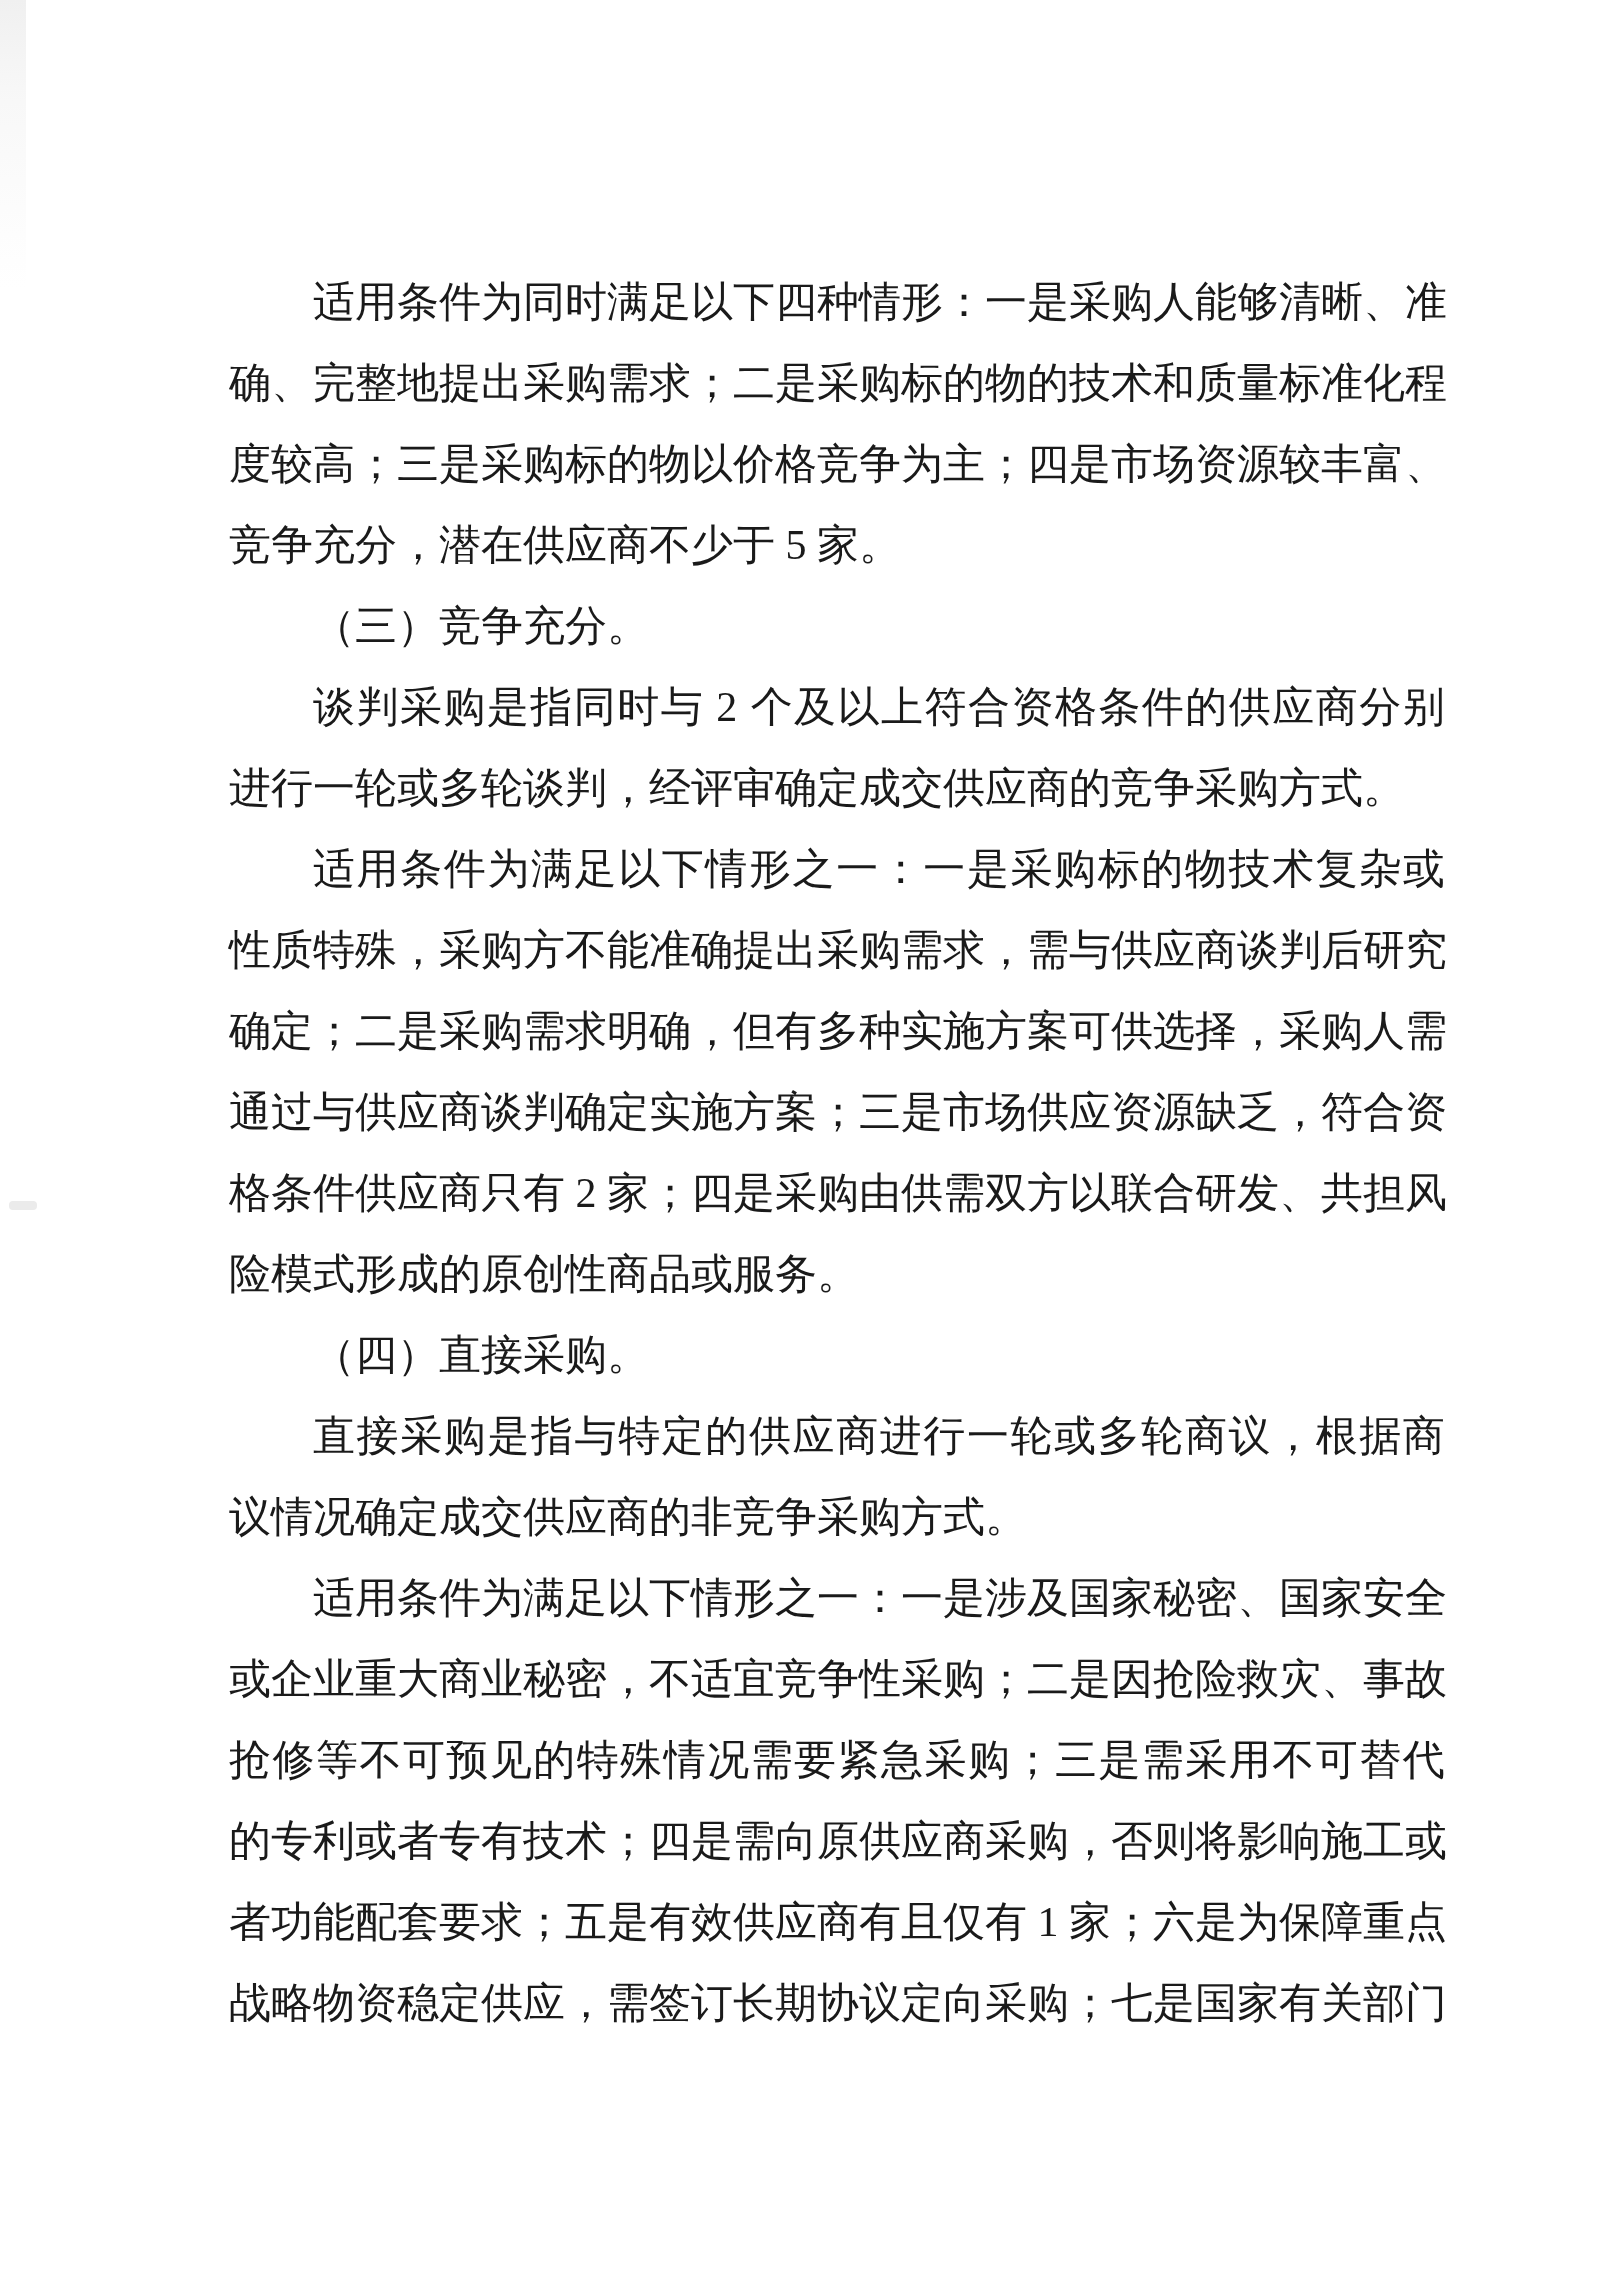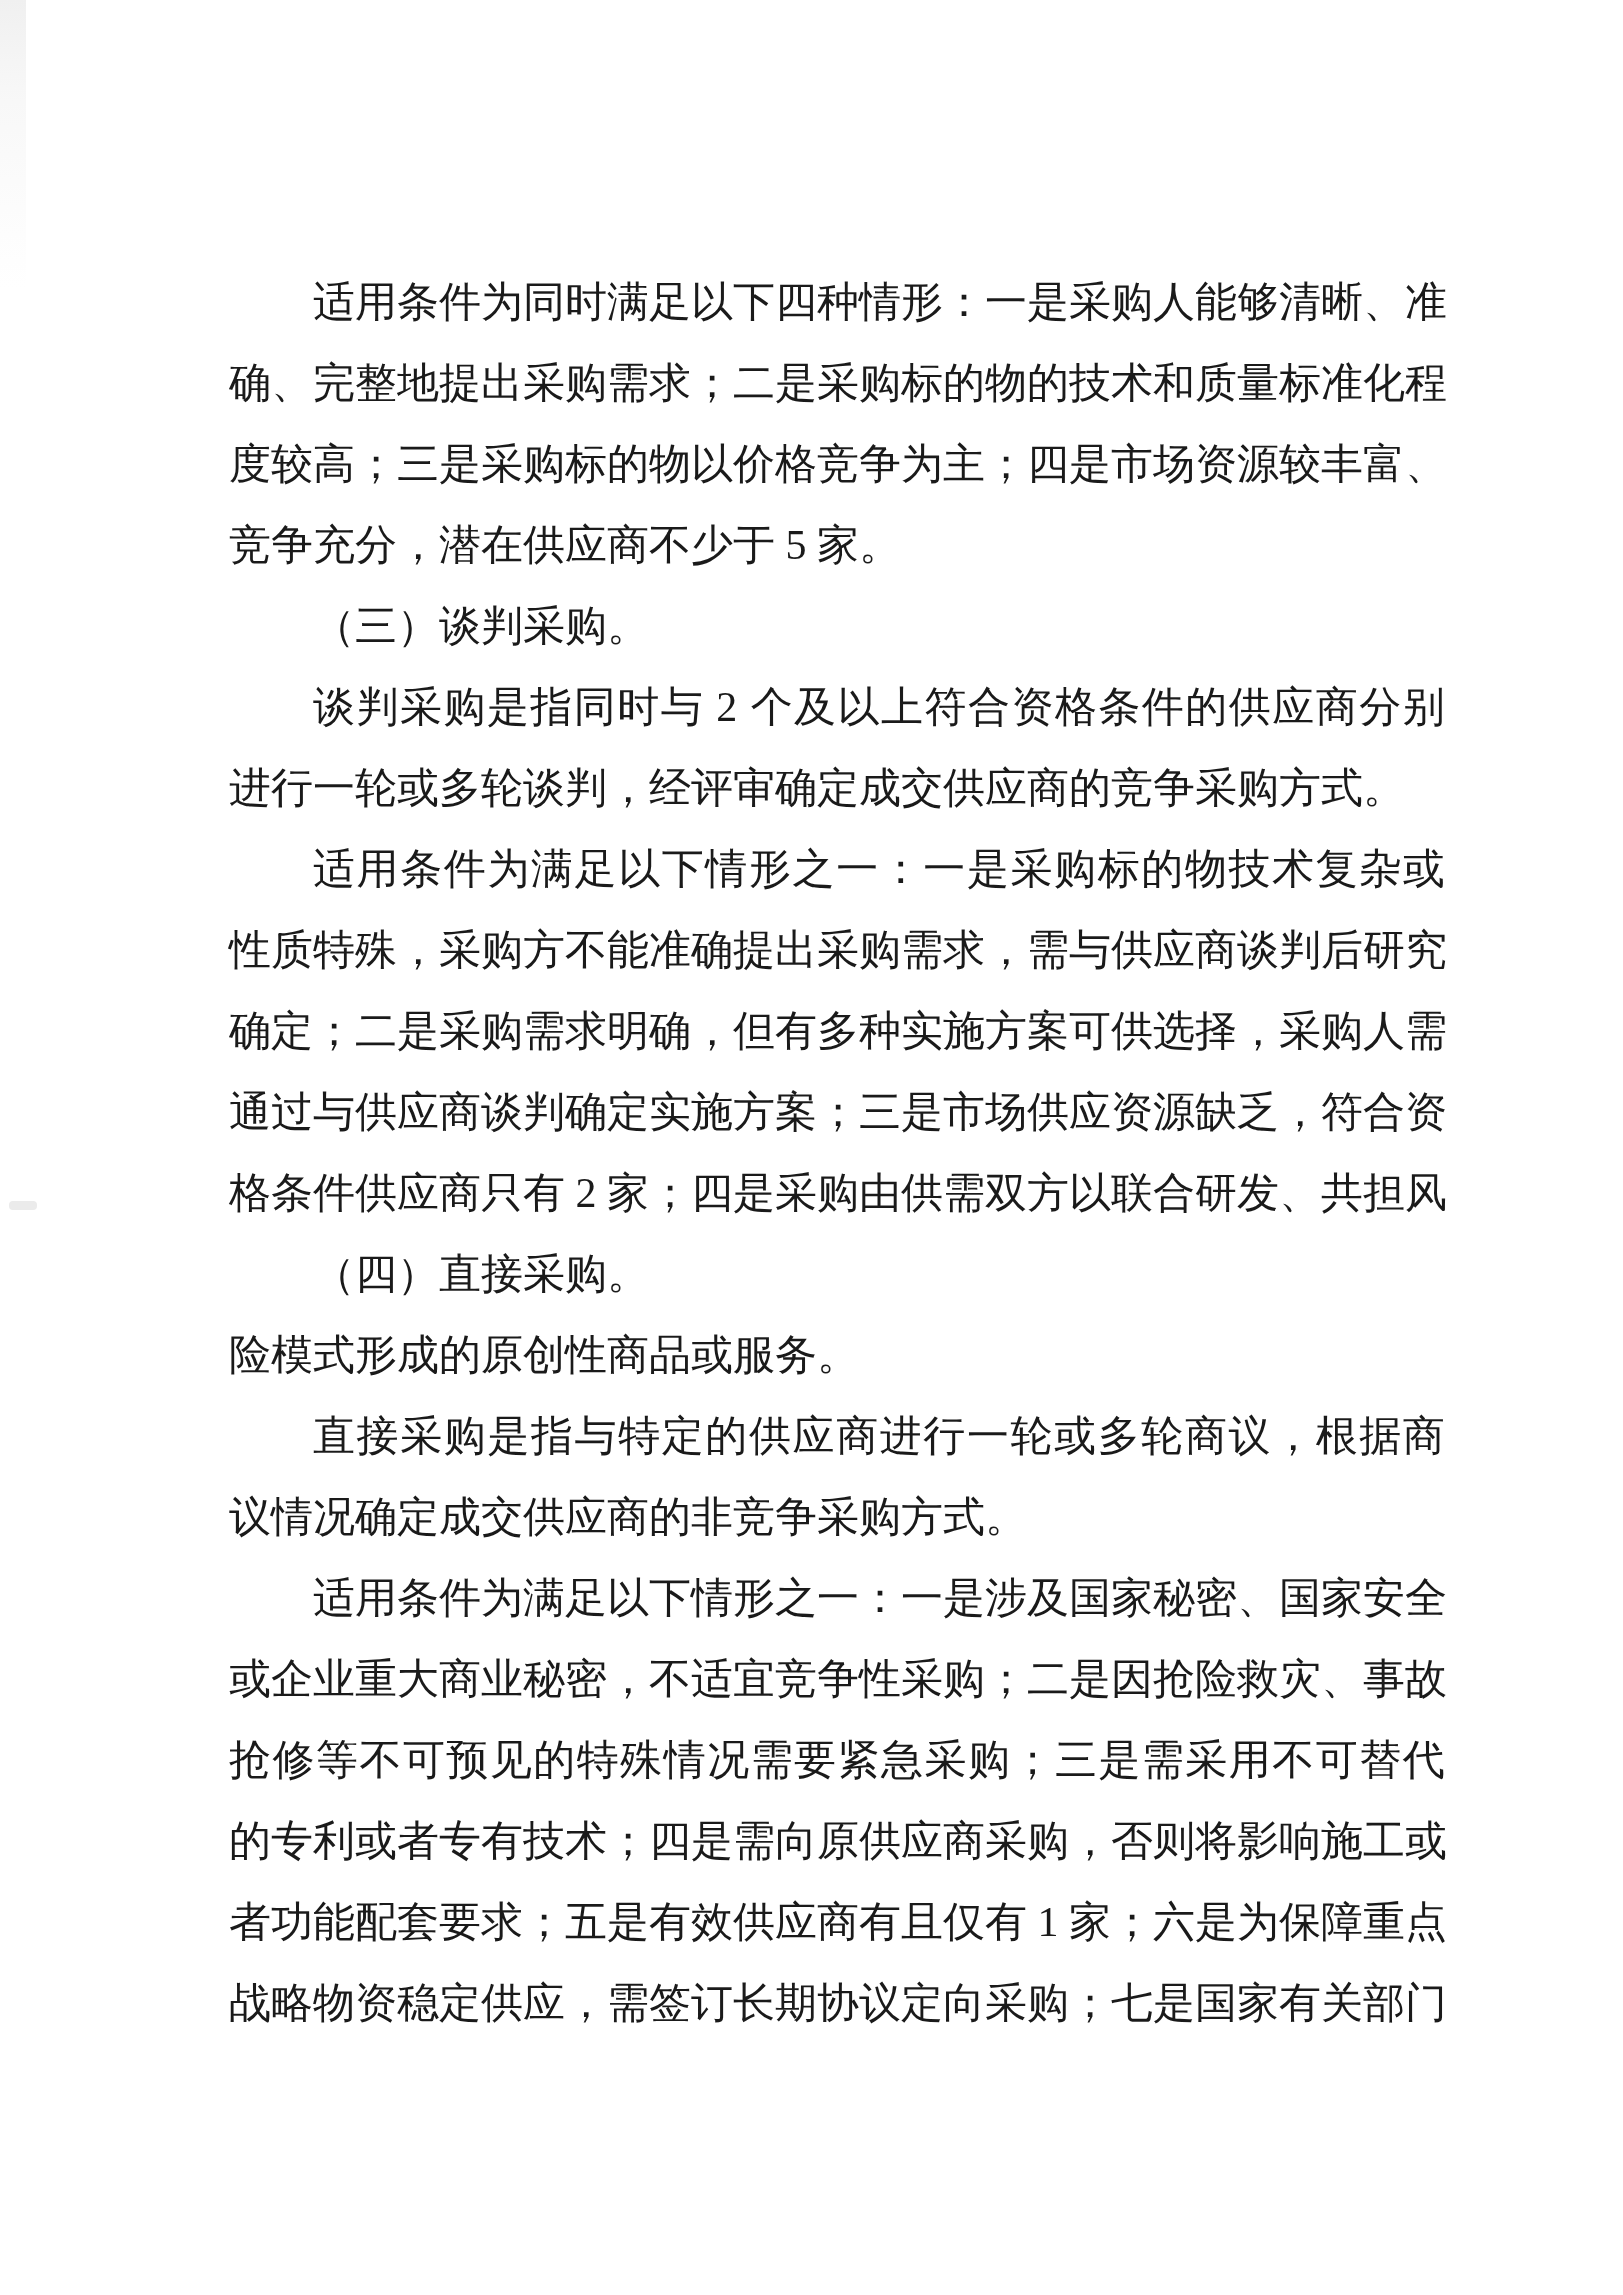--- a/index.html
+++ b/index.html
@@ -151,21 +151,21 @@
         <span class="ch">市</span>
         <span class="ch">场</span>
         <span class="ch">资</span>
         <span class="ch">源</span>
         <span class="ch">较</span>
         <span class="ch">丰</span>
         <span class="ch">富</span>
         <span class="ch">、</span>
       </div>
       <div class="line">竞争充分，潜在供应商不少于 5 家。</div>
-      <div class="line indent">（三）谈判采购。</div>
+      <div class="line indent">（三）竞争充分。</div>
       <div class="line indent justify">
         <span class="ch">谈</span>
         <span class="ch">判</span>
         <span class="ch">采</span>
         <span class="ch">购</span>
         <span class="ch">是</span>
         <span class="ch">指</span>
         <span class="ch">同</span>
         <span class="ch">时</span>
         <span class="ch">与</span>
@@ -337,22 +337,22 @@
         <span class="ch">以</span>
         <span class="ch">联</span>
         <span class="ch">合</span>
         <span class="ch">研</span>
         <span class="ch">发</span>
         <span class="ch">、</span>
         <span class="ch">共</span>
         <span class="ch">担</span>
         <span class="ch">风</span>
       </div>
+      <div class="line">险模式形成的原创性商品或服务。</div>
       <div class="line indent">（四）直接采购。</div>
-      <div class="line">险模式形成的原创性商品或服务。</div>
       <div class="line indent justify">
         <span class="ch">直</span>
         <span class="ch">接</span>
         <span class="ch">采</span>
         <span class="ch">购</span>
         <span class="ch">是</span>
         <span class="ch">指</span>
         <span class="ch">与</span>
         <span class="ch">特</span>
         <span class="ch">定</span>

